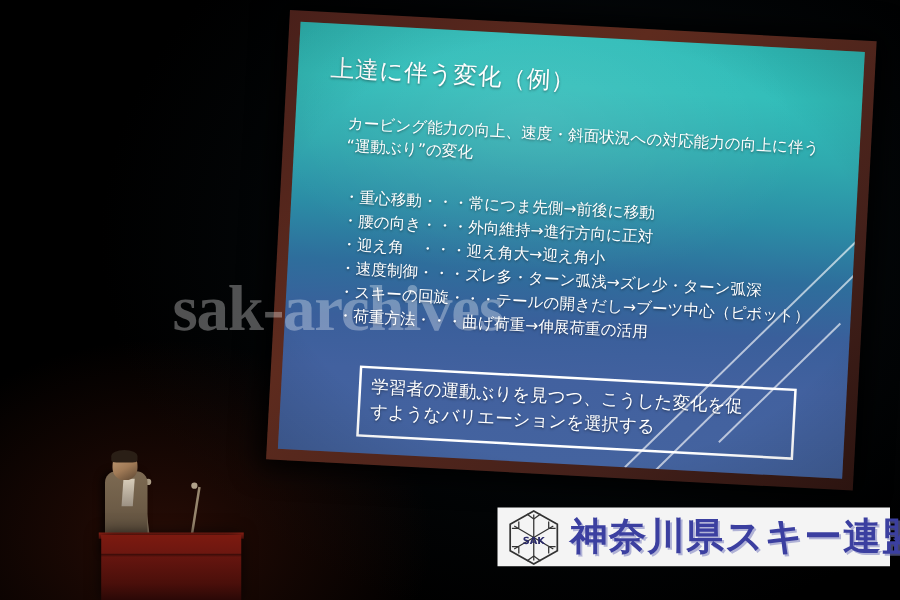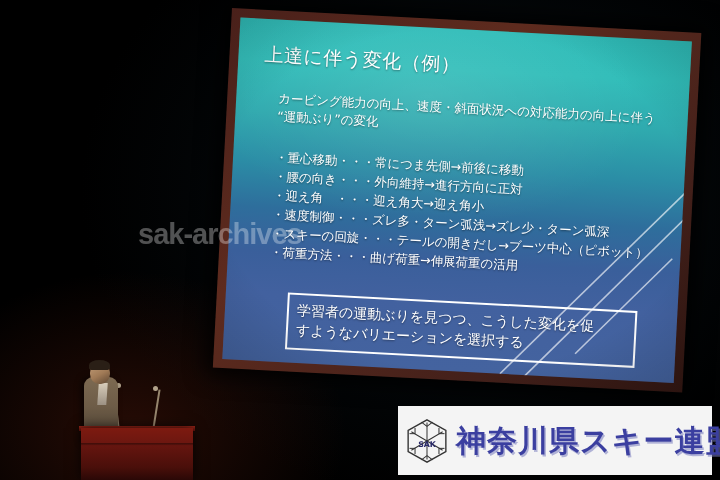--- a/index.html
+++ b/index.html
@@ -140,25 +140,25 @@
     line-height: 1.45;
     box-sizing: border-box;
   }
   .callout div { white-space: nowrap; }
 
   
   .watermark {
     position: absolute;
     left: 138px;
     top: 218px;
-    font-size: 29px;
+    font-size: 52px;
     font-weight: bold;
     letter-spacing: -1px;
     color: rgba(190,190,190,0.42);
-    font-family: Liberation Sans, sans-serif;
+    font-family: Liberation Serif, serif;
     pointer-events: none;
     white-space: nowrap;
     mix-blend-mode: screen;
   }
 
   
   .presenter-area {
     position: absolute;
     left: 60px;
     top: 355px;
@@ -242,21 +242,21 @@
   }
   .mic-head-a { left: 56px; top: 28px; }
   .mic-head-b { left: 93px; top: 31px; }
 
   
   .banner {
     position: absolute;
     left: 398px;
     top: 406px;
     width: 314px;
-    height: 69px;
+    height: 47px;
     background: #f4f4f4;
     display: flex;
     align-items: center;
     padding: 0 6px;
     box-sizing: border-box;
   }
   .banner-emblem {
     width: 46px;
     height: 46px;
     flex: 0 0 46px;

